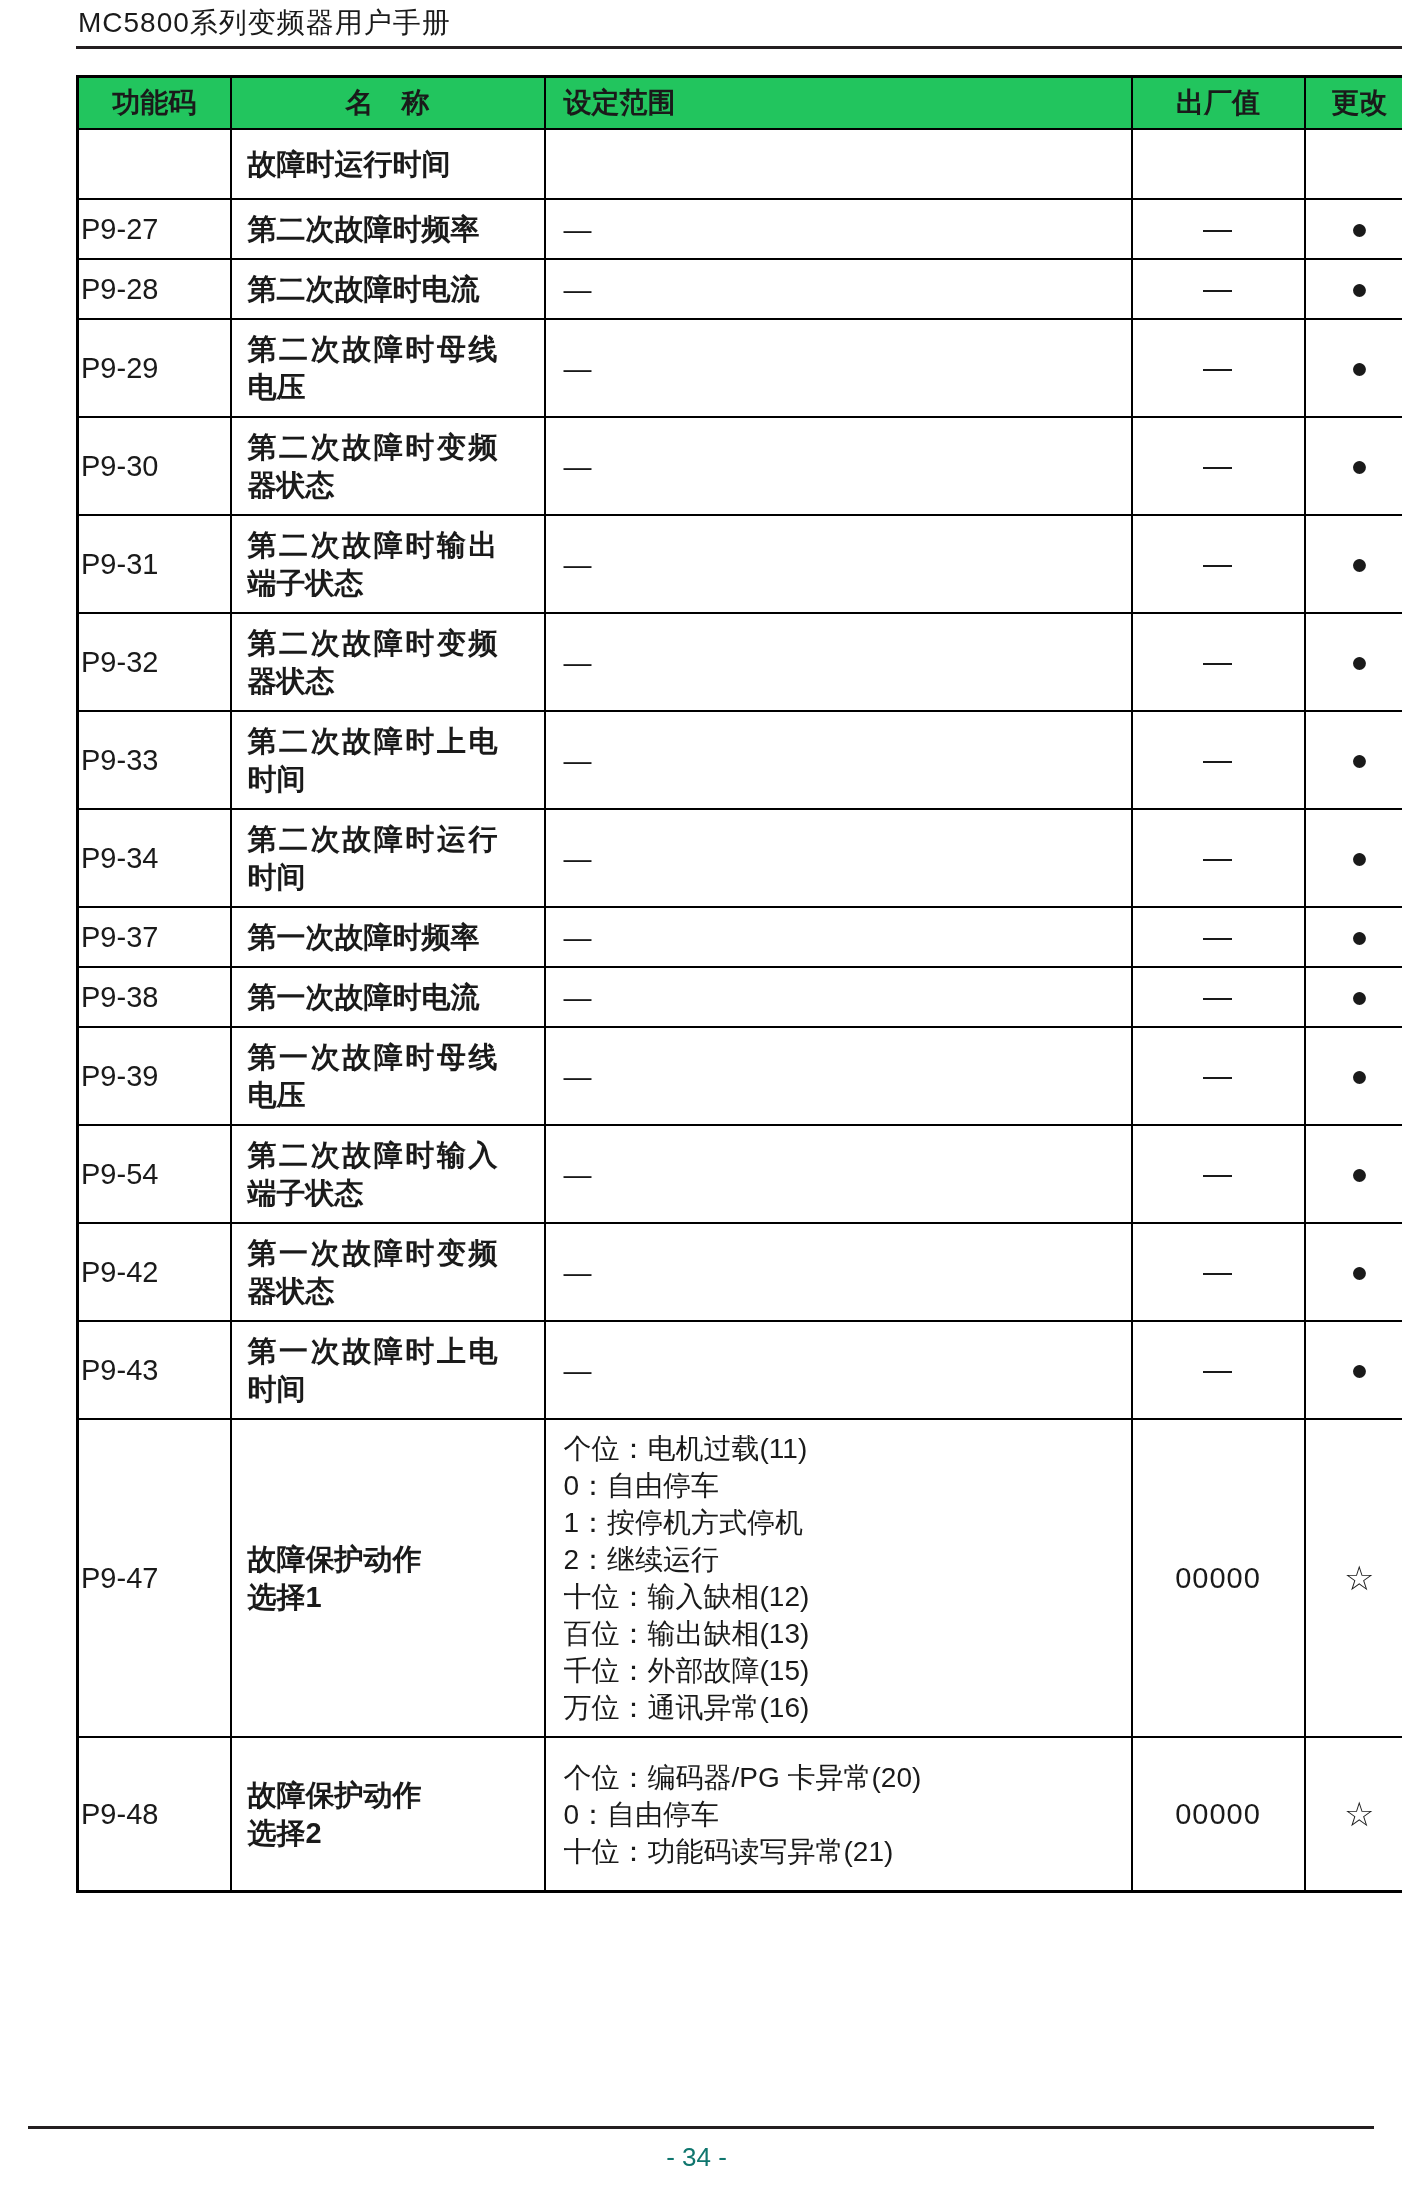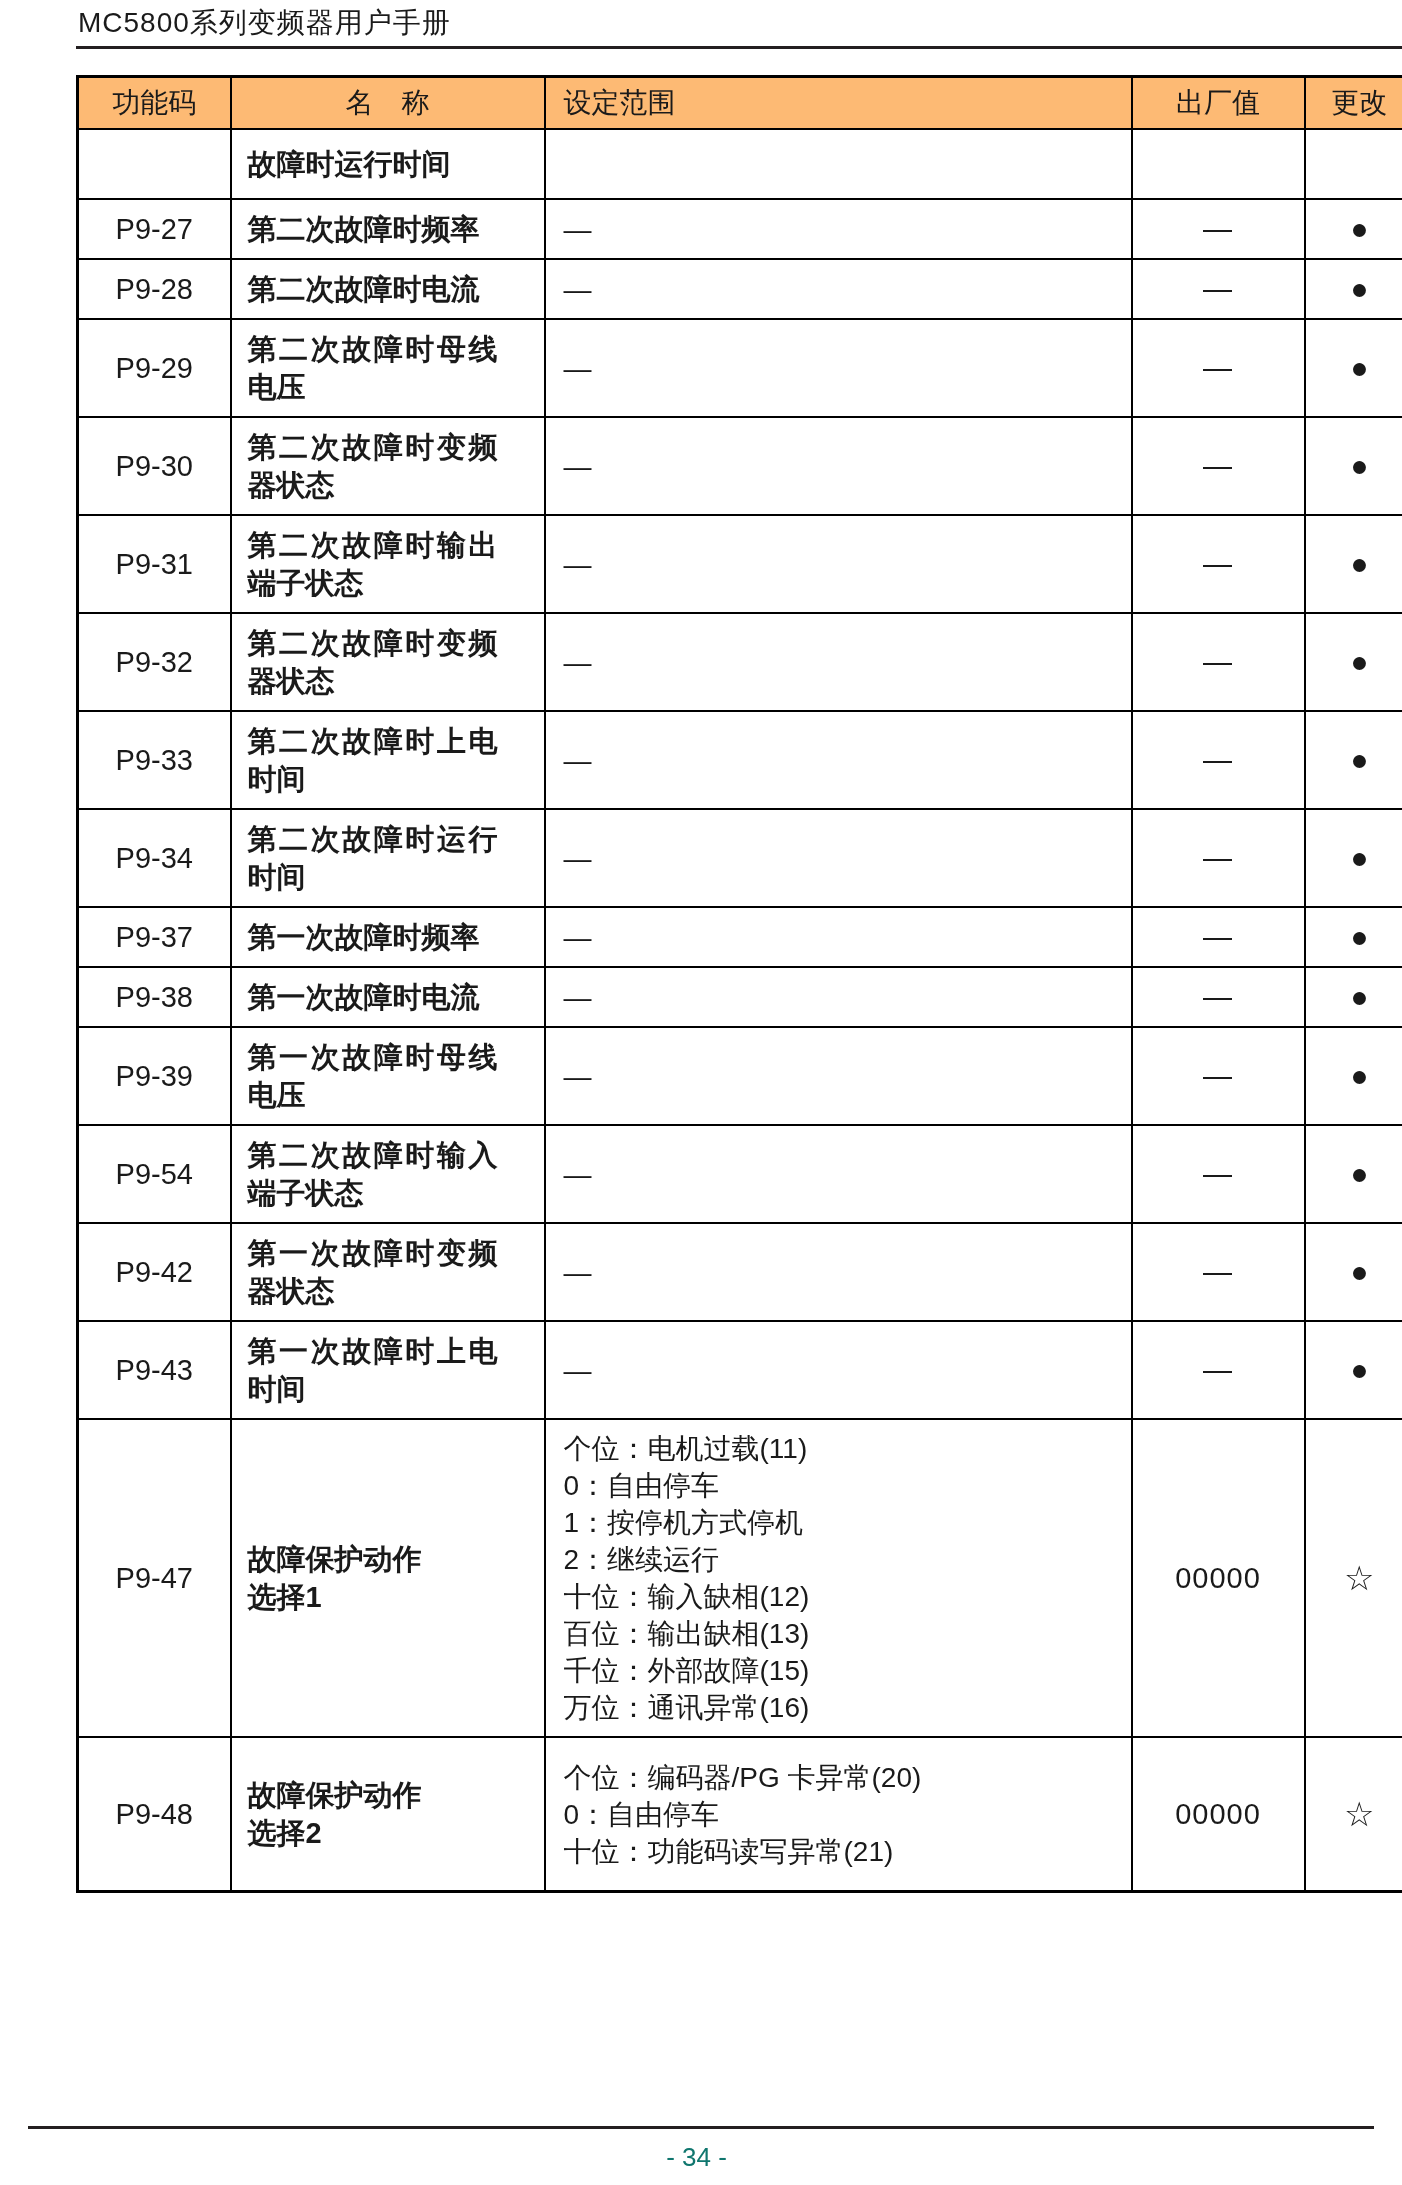--- a/index.html
+++ b/index.html
@@ -18,26 +18,26 @@
     border-collapse:collapse;margin-top:26px;width:1337px;table-layout:fixed;
   }
   table.params,table.params th,table.params td{border:2px solid #000;}
   table.params{border-width:3px;}
   col.c-code{width:153px;}
   col.c-name{width:314px;}
   col.c-range{width:587px;}
   col.c-factory{width:173px;}
   col.c-change{width:110px;}
   thead th{
-    background:#fdba74;font-weight:400;font-size:28px;height:50px;
+    background:#22c55e;font-weight:700;font-size:28px;height:50px;
     border-bottom-width:3px;text-align:center;padding:0;
   }
   thead th.h-range{text-align:left;padding-left:18px;}
   tbody td{vertical-align:middle;font-size:29px;}
-  td.code{text-align:center;padding:10px 2px;line-height:34px;}
+  td.code{padding:10px 2px;line-height:34px;}
   td.name{
     text-align:justify;white-space:pre-line;line-height:38px;
     padding:10px 46px 10px 16px;font-size:29px;font-weight:bold;
   }
   td.range{
     text-align:left;white-space:pre-line;line-height:37px;
     padding:10px 8px 10px 18px;font-size:28px;
   }
   td.factory{text-align:center;font-size:29px;letter-spacing:1px;}
   td.change{text-align:center;line-height:1;}

